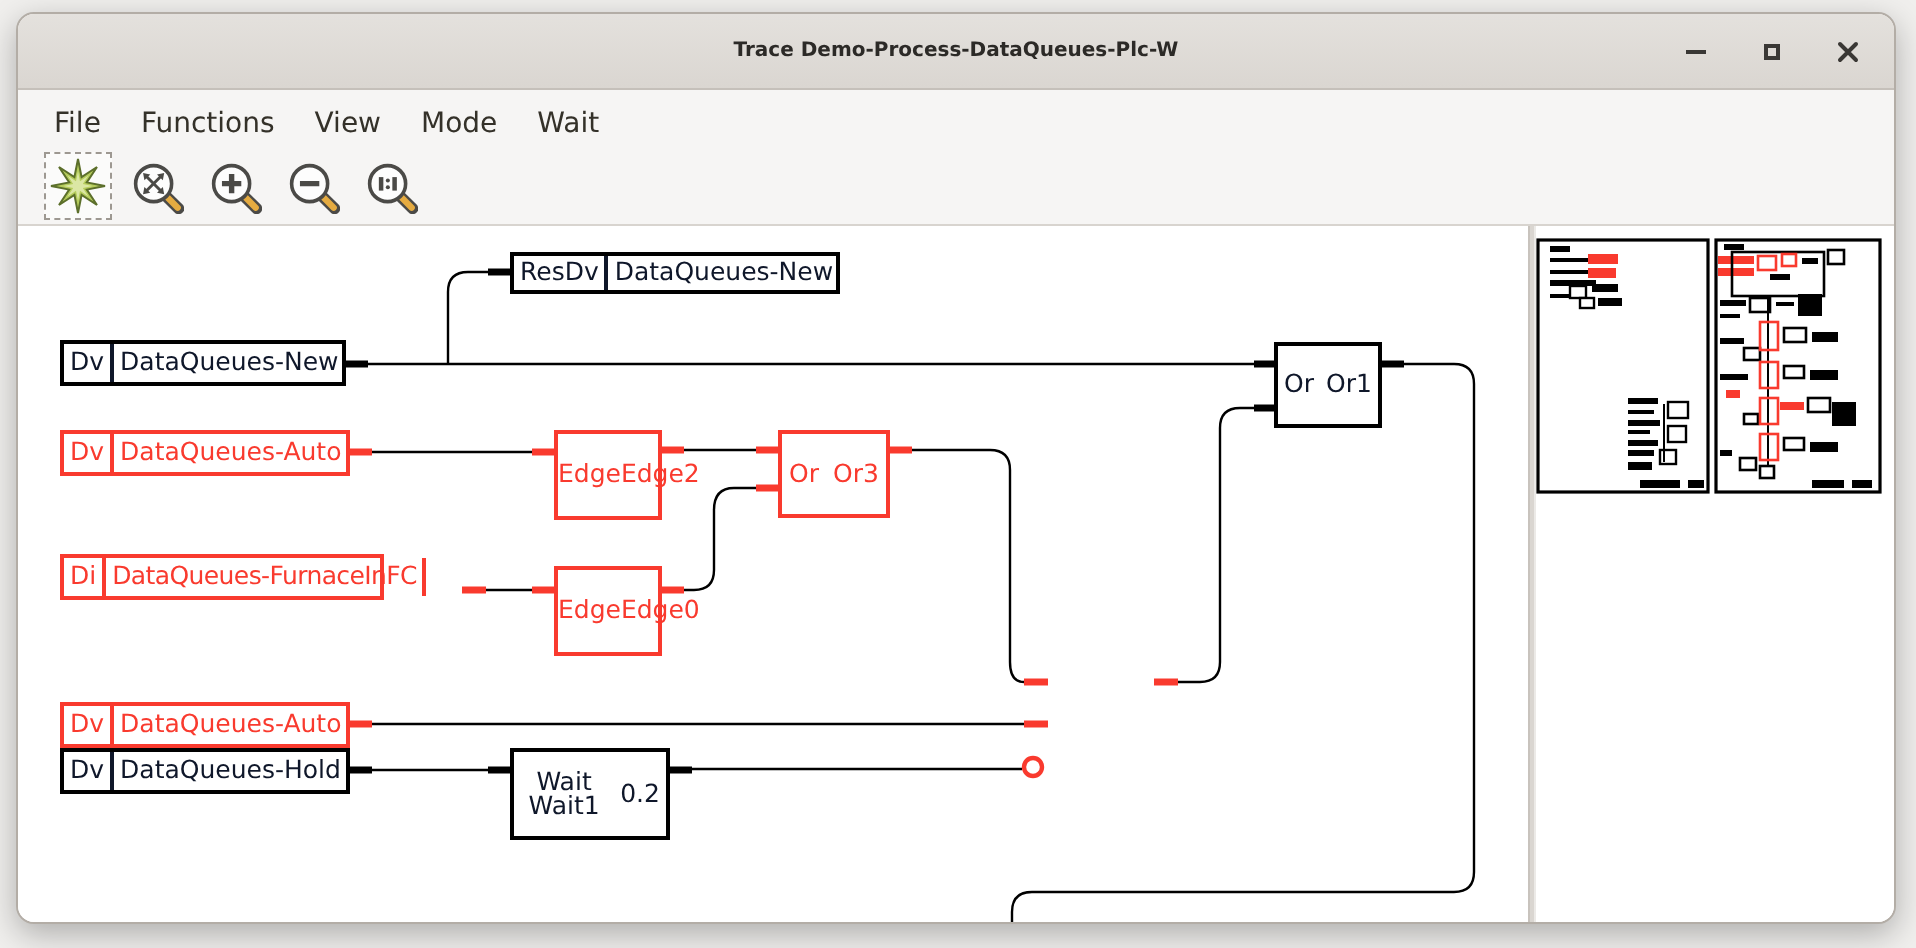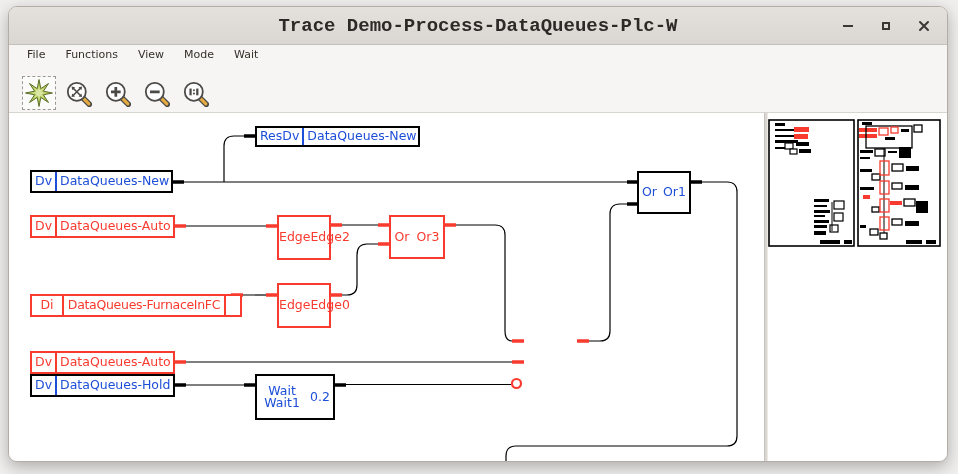--- a/index.html
+++ b/index.html
@@ -13,42 +13,42 @@
     box-sizing:border-box;border:1px solid #b3ada6;border-radius:9px;
     background:#f6f5f4;box-shadow:0 5px 16px rgba(0,0,0,.28);
     overflow:hidden;
   }
   
   .titlebar{
     height:37px;background:linear-gradient(#e4e1dd,#dad6d1);
     border-bottom:1px solid #c5c0ba;position:relative;
     display:flex;align-items:center;justify-content:center;
   }
-  .title{font-size:19px;font-weight:bold;color:#2c2a27;font-family:Liberation Mono, monospace;}
+  .title{font-size:10px;font-weight:bold;color:#2c2a27;}
   .win-controls{position:absolute;right:16px;top:0;height:100%;display:flex;align-items:center;gap:24px;}
   .ctl{width:14px;height:14px;display:flex;align-items:center;justify-content:center;cursor:default;}
   .ctl-min i{display:block;width:10px;height:2px;background:#3a3835;}
   .ctl-max i{display:block;width:8px;height:8px;box-sizing:border-box;border:2px solid #3a3835;}
   
-  .menubar{height:28px;display:flex;align-items:flex-start;padding-left:8px;font-size:11px;color:#343129;}
+  .menubar{height:28px;display:flex;align-items:flex-end;padding-left:8px;font-size:14px;color:#343129;}
   .menu-item{padding:3px 10px;border-radius:4px;}
   
   .toolbar{height:40px;display:flex;align-items:center;padding-left:13px;gap:5px;}
   .tool{width:34px;height:34px;box-sizing:border-box;display:flex;align-items:center;justify-content:center;
         border:1px dashed transparent;background:transparent;}
   .tool.selected{border-color:#9d9891;background:#fbfbfa;}
   
   .canvas{position:absolute;left:0;top:105px;width:938px;height:349px;background:#ffffff;border-top:1px solid #d8d4cf;}
   .wires{position:absolute;left:0;top:0;pointer-events:none;}
   .vsep{position:absolute;left:755px;top:0;bottom:0;width:2px;background:#dad6d1;border-left:1px solid #c8c3bd;border-right:1px solid #eceae7;}
   
   .blk{position:absolute;box-sizing:border-box;display:flex;background:#fff;border:2px solid #000;
        font-size:12.5px;line-height:1;white-space:nowrap;}
   .blk.red{border-color:#f93a2e;color:#f93a2e;}
-  .blk.black{border-color:#000;color:#1d4ed8;}
+  .blk.black{border-color:#000;color:#0f172a;}
   .cell{display:flex;align-items:center;justify-content:center;box-sizing:border-box;height:100%;padding:0 3px;}
   .cell+.cell{border-left:2px solid;}
   .blk.vlines{align-items:center;justify-content:space-around;}
   .blk.vlines.tall{justify-content:space-between;padding:8px 0 7px;}
   .vcell{display:flex;flex-direction:column;justify-content:center;align-items:center;height:100%;box-sizing:border-box;}
   .tight{letter-spacing:-0.3px;text-align:center;}
   
   .minimap{position:absolute;left:759px;top:6px;width:173px;height:128px;}
 </style>
 </head>
@@ -194,21 +194,21 @@
     <div class="blk red vlines" style="left:268px;top:102px;width:54px;height:45px">
       <span>Edge</span>
       <span>Edge2</span>
     </div>
 
     <div class="blk red vlines" style="left:380px;top:102px;width:56px;height:44px">
       <span>Or</span>
       <span>Or3</span>
     </div>
 
-    <div class="blk red" style="left:21px;top:181px;width:212px;height:23px">
+    <div class="blk red" style="left:21px;top:164px;width:162px;height:23px">
       <span class="cell" style="width:30px">Di</span>
       <span class="cell tight" style="flex:1">DataQueues-FurnaceInFC</span>
       <span class="cell" style="width:16px"></span>
     </div>
 
     <div class="blk red vlines" style="left:268px;top:170px;width:54px;height:45px">
       <span>Edge</span>
       <span>Edge0</span>
     </div>
 

